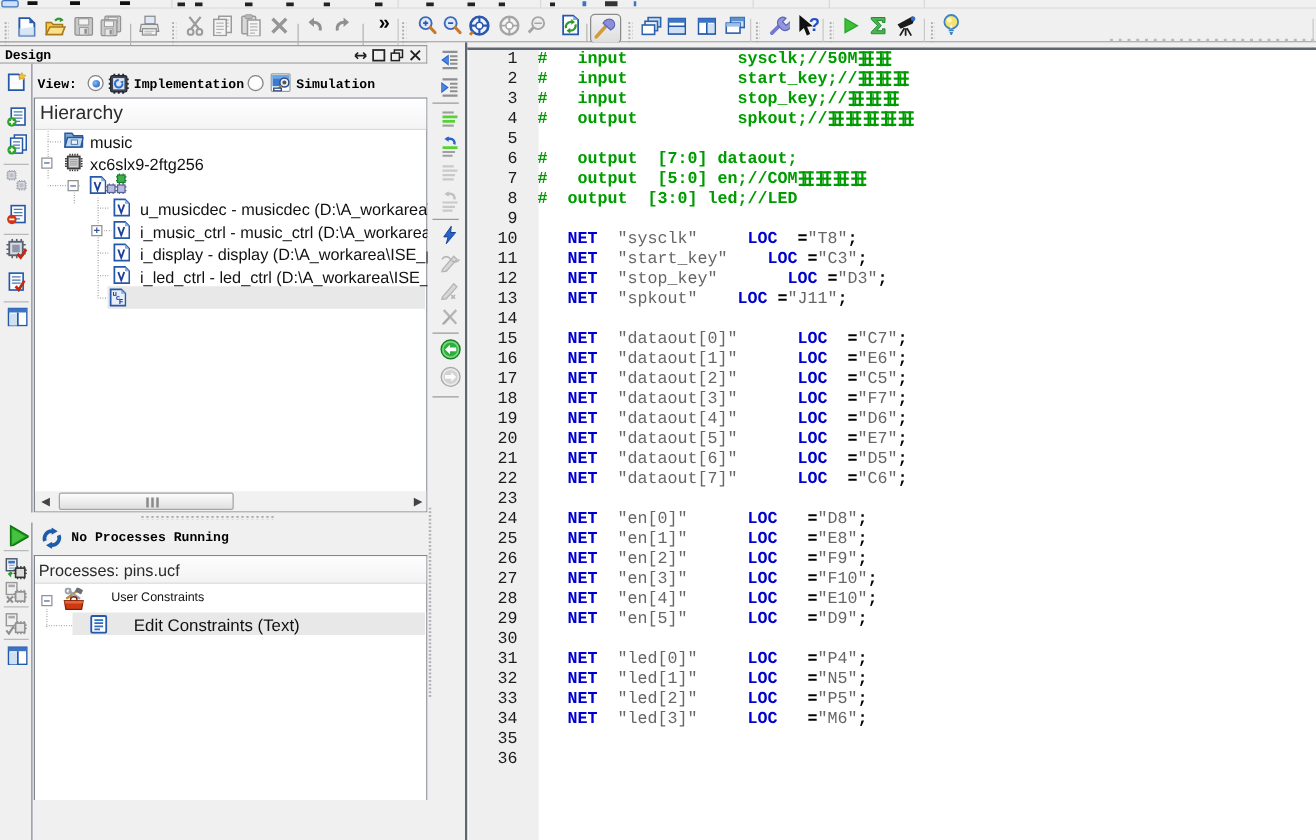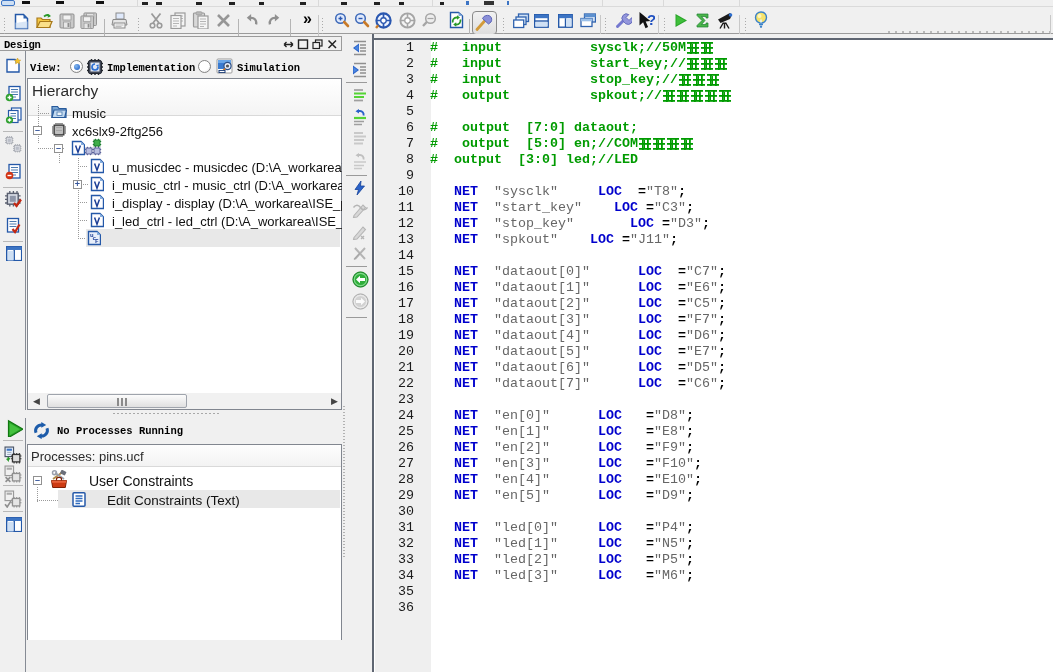--- a/index.html
+++ b/index.html
@@ -10,21 +10,21 @@
 .vsep{position:absolute;top:12px;width:1px;height:18px;background:#b4b4b4}
 .gsep{position:absolute;top:8px;width:1px;height:25px;background:#c8c8c8}
 .handle{position:absolute;top:10px;width:4px;height:21px;background-image:radial-gradient(#aaa 0.8px,transparent 1px);background-size:3px 3px}
 
 #dtitle{left:0;top:36px;width:342px;height:15px;background:#f0f0f0;border:1px solid #9b9b9b;border-left:none}
 #dtitle span{position:absolute;left:4px;top:2px;font:700 10.5px "Liberation Mono",monospace;color:#000;letter-spacing:-.2px}
 #lstrip{left:0;top:51px;width:26px;height:621px;background:#f0f0f0;border-right:1px solid #868b94}
 #viewrow{left:27px;top:51px;width:315px;height:27px;background:#f0f0f0}
 .uif{font:700 10.5px "Liberation Mono",monospace;color:#000}
 #hierbox{left:27px;top:78px;width:315px;height:332px;border:1px solid #81868f;background:#fff}
-#hierhead{left:0;top:0;width:313px;height:37px;background:linear-gradient(#fff,#f4f4f4);border-bottom:1px solid #d9d9d9}
+#hierhead{left:0;top:0;width:313px;height:25px;background:linear-gradient(#fff,#f4f4f4);border-bottom:1px solid #d9d9d9}
 #hierhead span{position:absolute;left:4px;top:3px;font:15.5px "Liberation Sans",sans-serif;color:#2b2b2b}
 .trow{position:absolute;font:13px "Liberation Sans",sans-serif;color:#111;white-space:nowrap}
 #hscroll{left:0;top:314px;width:313px;height:16px;background:#f1f1f1}
 #thumb{left:19px;top:1px;width:140px;height:14px;background:linear-gradient(#fcfcfc,#e0e0e0);border:1px solid #9fa4ac;border-radius:2px}
 .grip{position:absolute;left:69px;top:3px;width:2px;height:8px;background:#8b8b8b;box-shadow:4px 0 #8b8b8b,8px 0 #8b8b8b}
 .sarrow{position:absolute;top:3px;font-size:9px;color:#444;font-family:"Liberation Sans"}
 #splitter{left:0;top:410px;width:342px;height:8px;background:#f0f0f0}
 #splitdots{left:112px;top:2px;width:108px;height:4px;background-image:radial-gradient(#a8a8a8 0.9px,transparent 1px);background-size:4px 3px}
 
 #procrow{left:27px;top:418px;width:315px;height:26px;background:#f0f0f0}
@@ -511,21 +511,21 @@
 <div class="doth" style="left:10px;top:33px;width:32px"></div>
 <svg class="i" style="left:23px;top:3px" width="18" height="19" viewBox="0 0 18 19">
         <path d="M3 9 12 2.5" stroke="#b08d4a" stroke-width="1.8"></path>
         <rect x="10.5" y="0.5" width="5.5" height="4" rx=".8" fill="#6a6f7a" transform="rotate(28 13 2.5)"></rect>
         <path d="M14 9 5 2.8" stroke="#9aa0ac" stroke-width="1.8"></path>
         <circle cx="4.5" cy="2.8" r="2" fill="none" stroke="#9aa0ac" stroke-width="1.5"></circle>
         <path d="M1.5 10.5h15l-1.2 7H2.7z" fill="#cd3a12" stroke="#7e2005" stroke-width="1"></path>
         <path d="M1.5 10.5h15l-.4 2.2H1.9z" fill="#e8633c"></path>
         <path d="M6.5 10.5V9.2a2.5 1.8 0 0 1 5 0v1.3" fill="none" stroke="#7e2005" stroke-width="1.2"></path>
       </svg>
-<span class="trow" style="left:62px;top:6px;font-size:14px">User Constraints</span>
+<span class="trow" style="left:62px;top:6px;font-size:10px">User Constraints</span>
 <div class="hl" style="left:31px;top:23px;width:282px;height:18px"></div>
 <svg class="i" style="left:45px;top:25px" width="14" height="15" viewBox="0 0 14 15">
         <rect x="1" y="0.8" width="12" height="13.4" rx="1" fill="#fff" stroke="#2458a8" stroke-width="1.5"></rect>
         <path d="M3.5 4h7M3.5 6.5h7M3.5 9h7M3.5 11.5h4.5" stroke="#2f6bbf" stroke-width="1.4"></path>
       </svg>
 <span class="trow" style="left:80px;top:25.5px;font-size:13.5px">Edit Constraints (Text)</span>
 </div>
 <div class="a" id="hierbox">
   <div class="a" id="hierhead">
         <span>Hierarchy</span>

